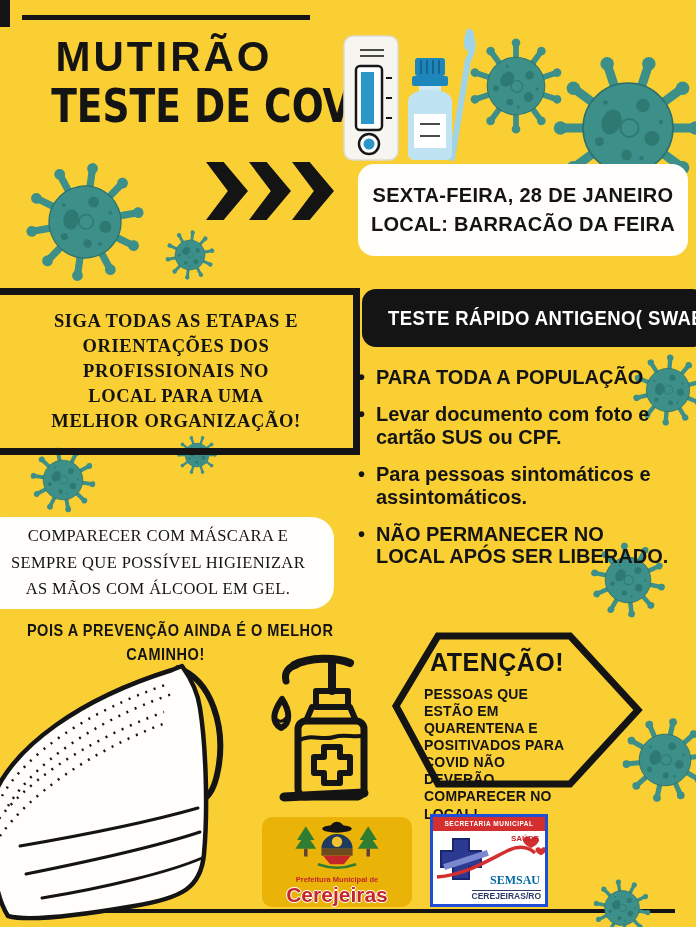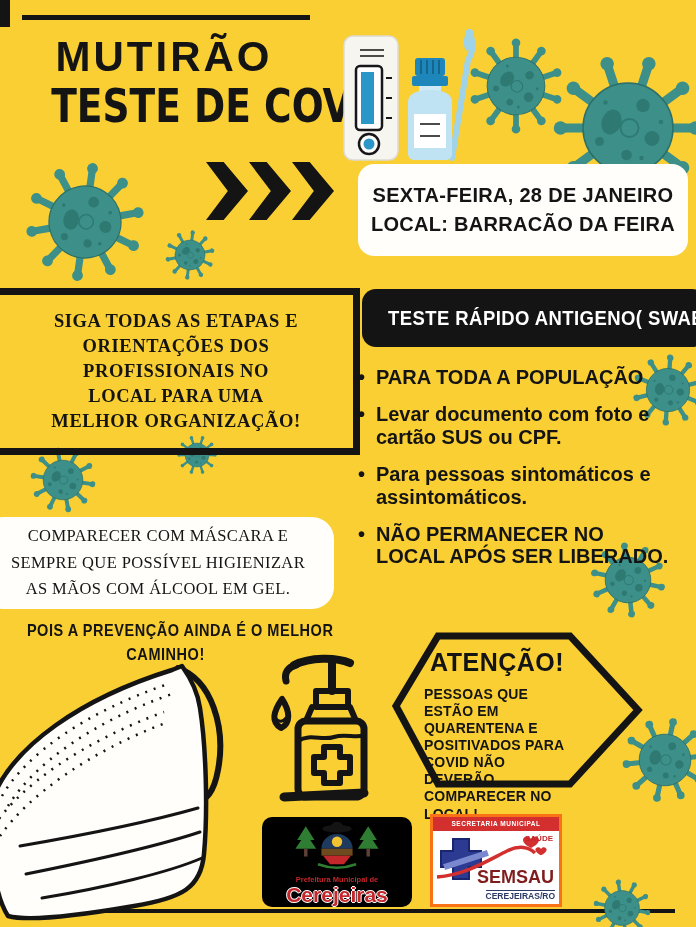--- a/index.html
+++ b/index.html
@@ -49,32 +49,32 @@
 
   .prevention{left:6px;top:619px;width:320px;text-align:center;font-size:16.5px;
     font-weight:800;line-height:1.45;letter-spacing:.6px;}
 
   .hex{left:392px;top:628px;width:252px;height:164px;}
   .hex svg{position:absolute;left:0;top:0;}
   .hex-title{position:absolute;left:38px;top:20px;font-size:25px;font-weight:800;letter-spacing:.5px;}
   .hex-body{position:absolute;left:32px;top:58px;width:152px;font-size:14px;font-weight:800;
     line-height:1.22;letter-spacing:.2px;}
 
-  .logo-city{left:262px;top:817px;width:150px;height:90px;background:#000000;border-radius:10px;
+  .logo-city{left:262px;top:817px;width:150px;height:90px;background:#eab308;border-radius:10px;
     text-align:center;overflow:hidden;}
   .logo-city .l1{font-size:7.5px;font-weight:700;color:#C3262B;margin-top:-2px;}
   .logo-city .l2{font-size:21px;font-weight:800;color:#C3262B;line-height:1;
     text-shadow:-1px 0 #fff,1px 0 #fff,0 -1px #fff,0 1px #fff;}
 
-  .logo-health{left:430px;top:814px;width:132px;height:93px;background:#fff;
-    border:3px solid #f97316;box-sizing:border-box;overflow:hidden;}
+  .logo-health{left:430px;top:814px;width:118px;height:93px;background:#fff;
+    border:3px solid #1d4ed8;box-sizing:border-box;overflow:hidden;}
   .lh-banner{position:absolute;left:0;top:0;right:0;height:14px;background:#D32F2F;
     color:#fff;font-size:6.5px;font-weight:700;text-align:center;line-height:14px;letter-spacing:.5px;}
   .lh-saude{position:absolute;right:6px;top:17px;color:#C3262B;font-size:8px;font-weight:800;}
-  .lh-name{position:absolute;right:5px;bottom:16px;font-size:18px;font-weight:800;color:#7f1d1d;}
+  .lh-name{position:absolute;right:5px;bottom:16px;font-size:12px;font-weight:800;color:#0369a1;font-family:Liberation Serif, serif;}
   .lh-sub{position:absolute;right:4px;bottom:3px;font-size:8.5px;font-weight:700;
     color:#2b3a66;border-top:1.5px solid #2b3a66;}
 </style>
 </head>
 <body>
 
 <svg width="0" height="0" style="position:absolute">
   <defs>
     <symbol id="virus" viewBox="-100 -100 200 200">
       <g stroke="#3D8F89" stroke-width="12" stroke-linecap="round">

